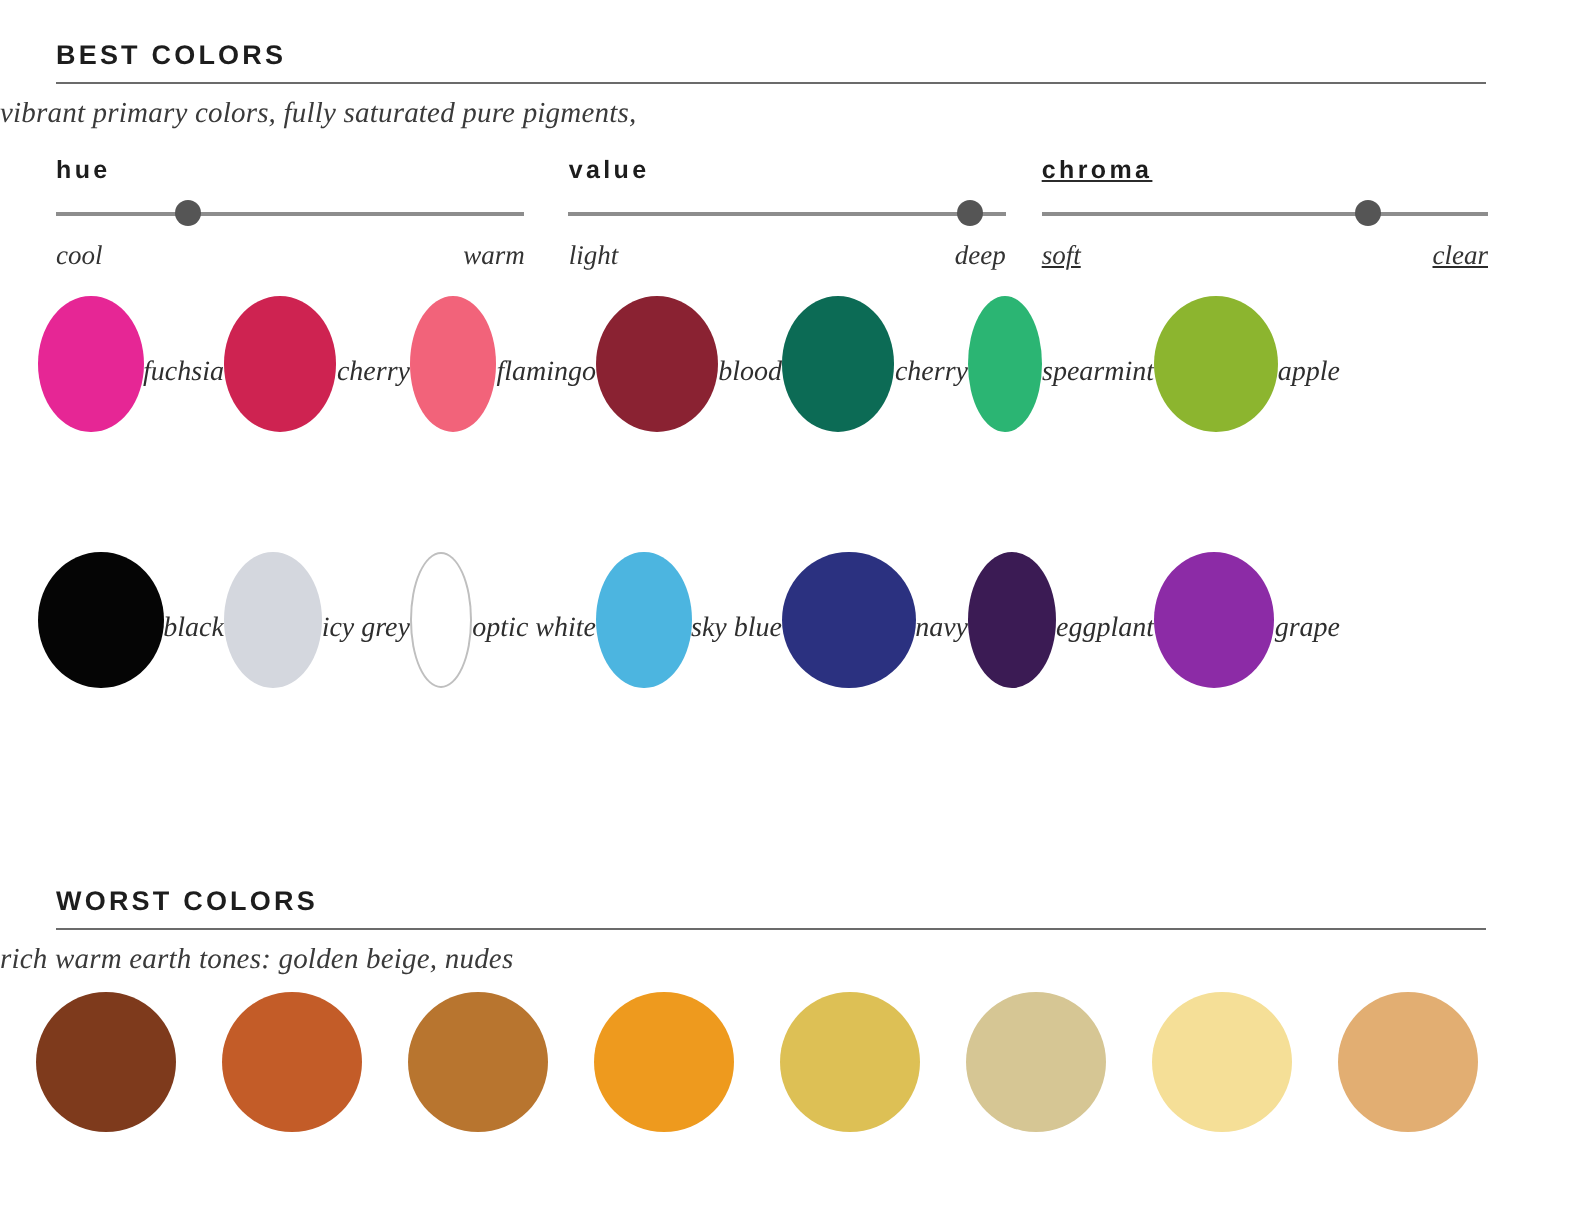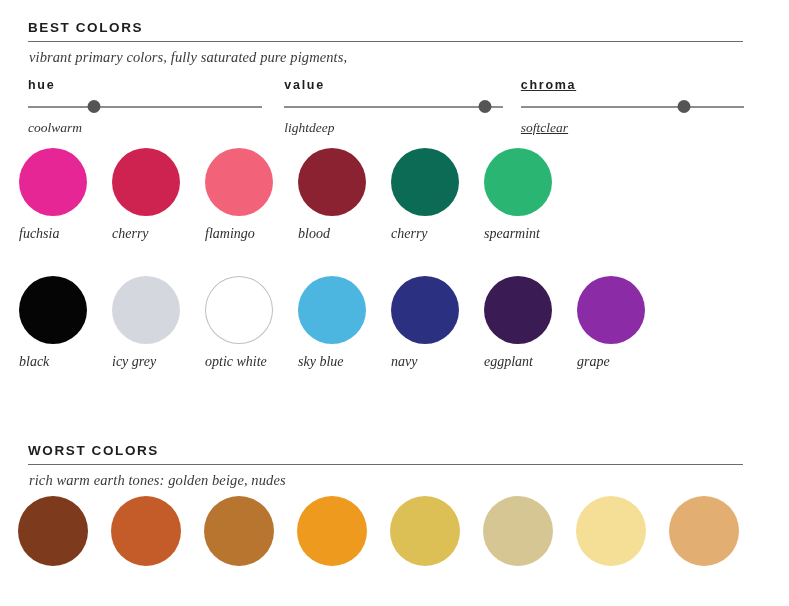--- a/index.html
+++ b/index.html
@@ -41,21 +41,20 @@
   .rule {
     height: 1px;
     background: #6b6b6b;
     margin: 0 22px 0 28px;
   }
   .section-sub {
     font-family: "Liberation Serif", serif;
     font-style: italic;
     font-size: 14.5px;
     color: #3a3a3a;
-    padding-left: 29px;
     margin-top: 7px;
     letter-spacing: 0.1px;
   }
 
   
   .sliders {
     position: absolute;
     left: 0;
     top: 78px;
     width: 744px;
@@ -90,41 +89,40 @@
     position: absolute;
     top: 0;
     width: 13px;
     height: 13px;
     border-radius: 50%;
     background: #555555;
     transform: translateX(-50%);
   }
   .slider-ends {
     display: flex;
-    justify-content: flex-start;
+    justify-content: space-between;
     font-family: "Liberation Serif", serif;
     font-style: italic;
     font-size: 13.5px;
     color: #333333;
     margin-top: 6px;
   }
 
   
   .swatch-row {
     position: absolute;
     left: 0;
     width: 789px;
     display: flex;
     justify-content: flex-start;
   }
   .swatch-cell {
     width: 93px;
     display: flex;
-    flex-direction: column;
-    align-items: flex-start;
+    align-items: center;
   }
   .swatch-dot {
     width: 68px;
     height: 68px;
     border-radius: 50%;
   }
   .swatch-name {
     font-family: "Liberation Serif", serif;
     font-style: italic;
     font-size: 14px;
@@ -206,20 +204,24 @@
       <div class="swatch-name">blood</div>
     </div>
     <div class="swatch-cell">
       <div class="swatch-dot" style="background: rgb(12, 107, 85);"></div>
       <div class="swatch-name">cherry</div>
     </div>
     <div class="swatch-cell">
       <div class="swatch-dot" style="background: rgb(43, 181, 115);"></div>
       <div class="swatch-name">spearmint</div>
     </div>
+    <div class="swatch-cell">
+      <div class="swatch-dot" style="background: rgb(140, 181, 47);"></div>
+      <div class="swatch-name">apple</div>
+    </div>
   </div>
 
   <div class="swatch-row" style="top:276px; padding-left:19px;">
     <div class="swatch-cell">
       <div class="swatch-dot" style="background: rgb(5, 5, 5);"></div>
       <div class="swatch-name">black</div>
     </div>
     <div class="swatch-cell">
       <div class="swatch-dot" style="background: rgb(212, 215, 222);"></div>
       <div class="swatch-name">icy grey</div>

